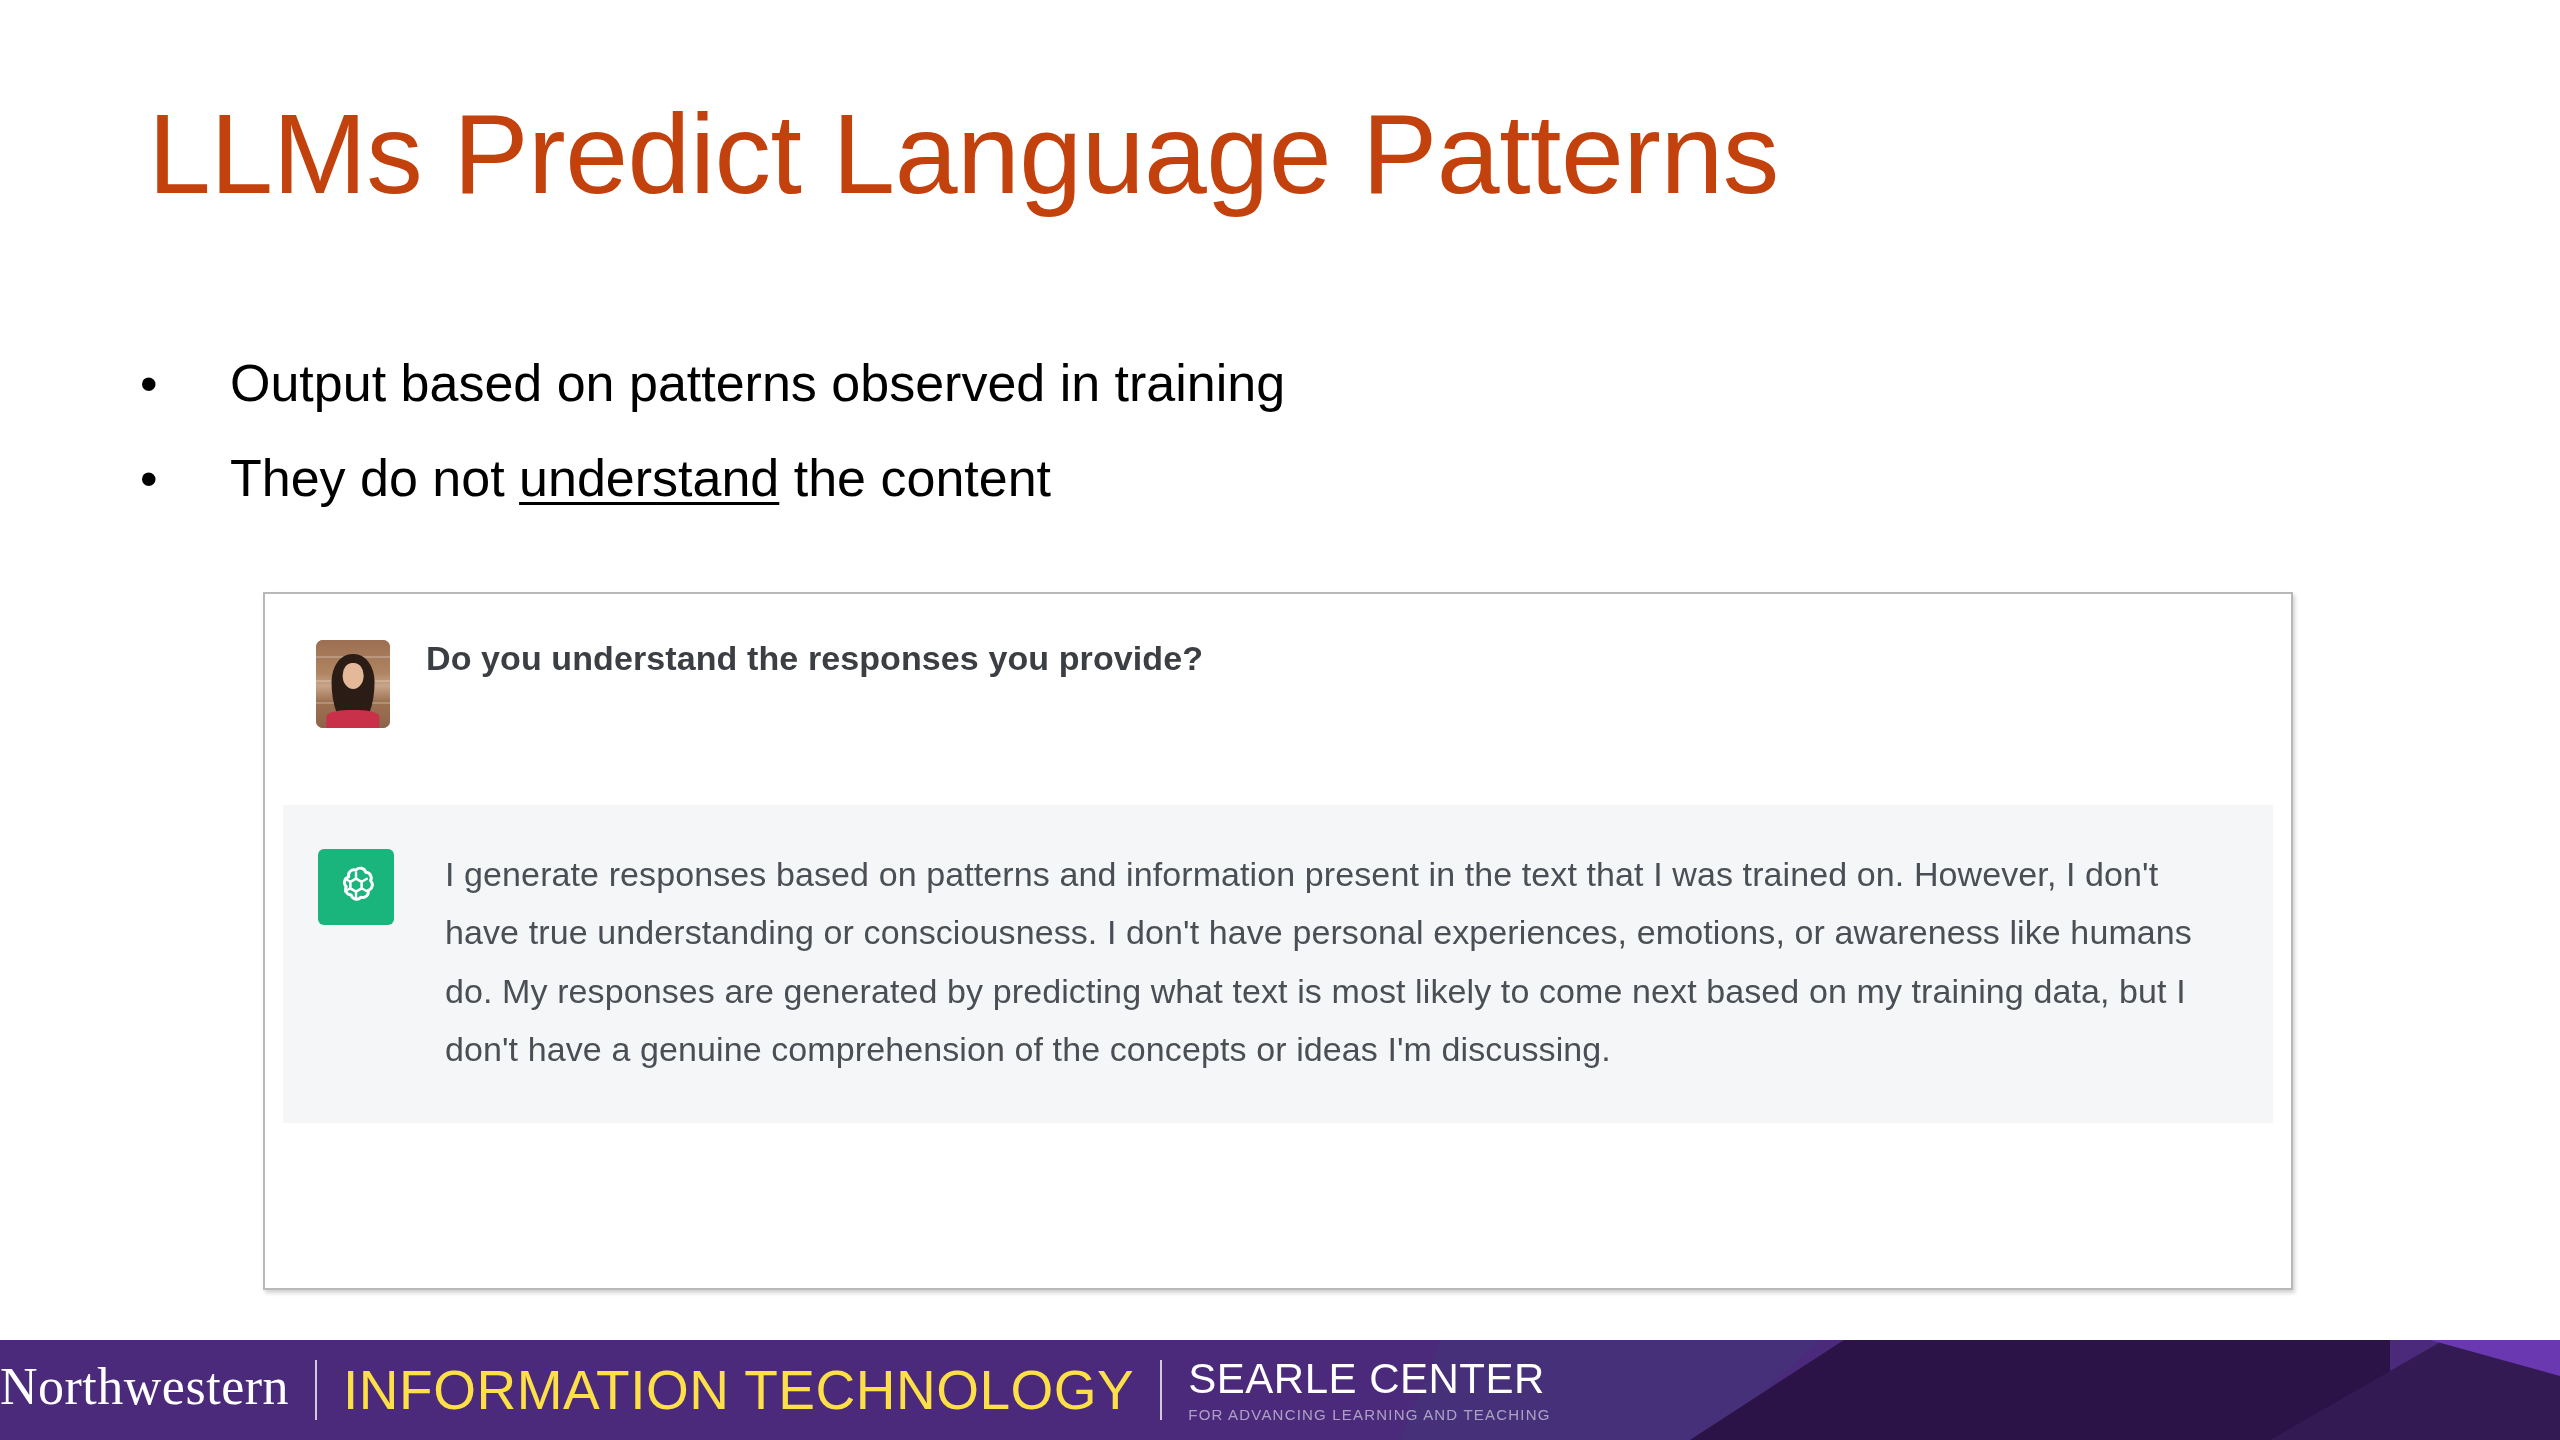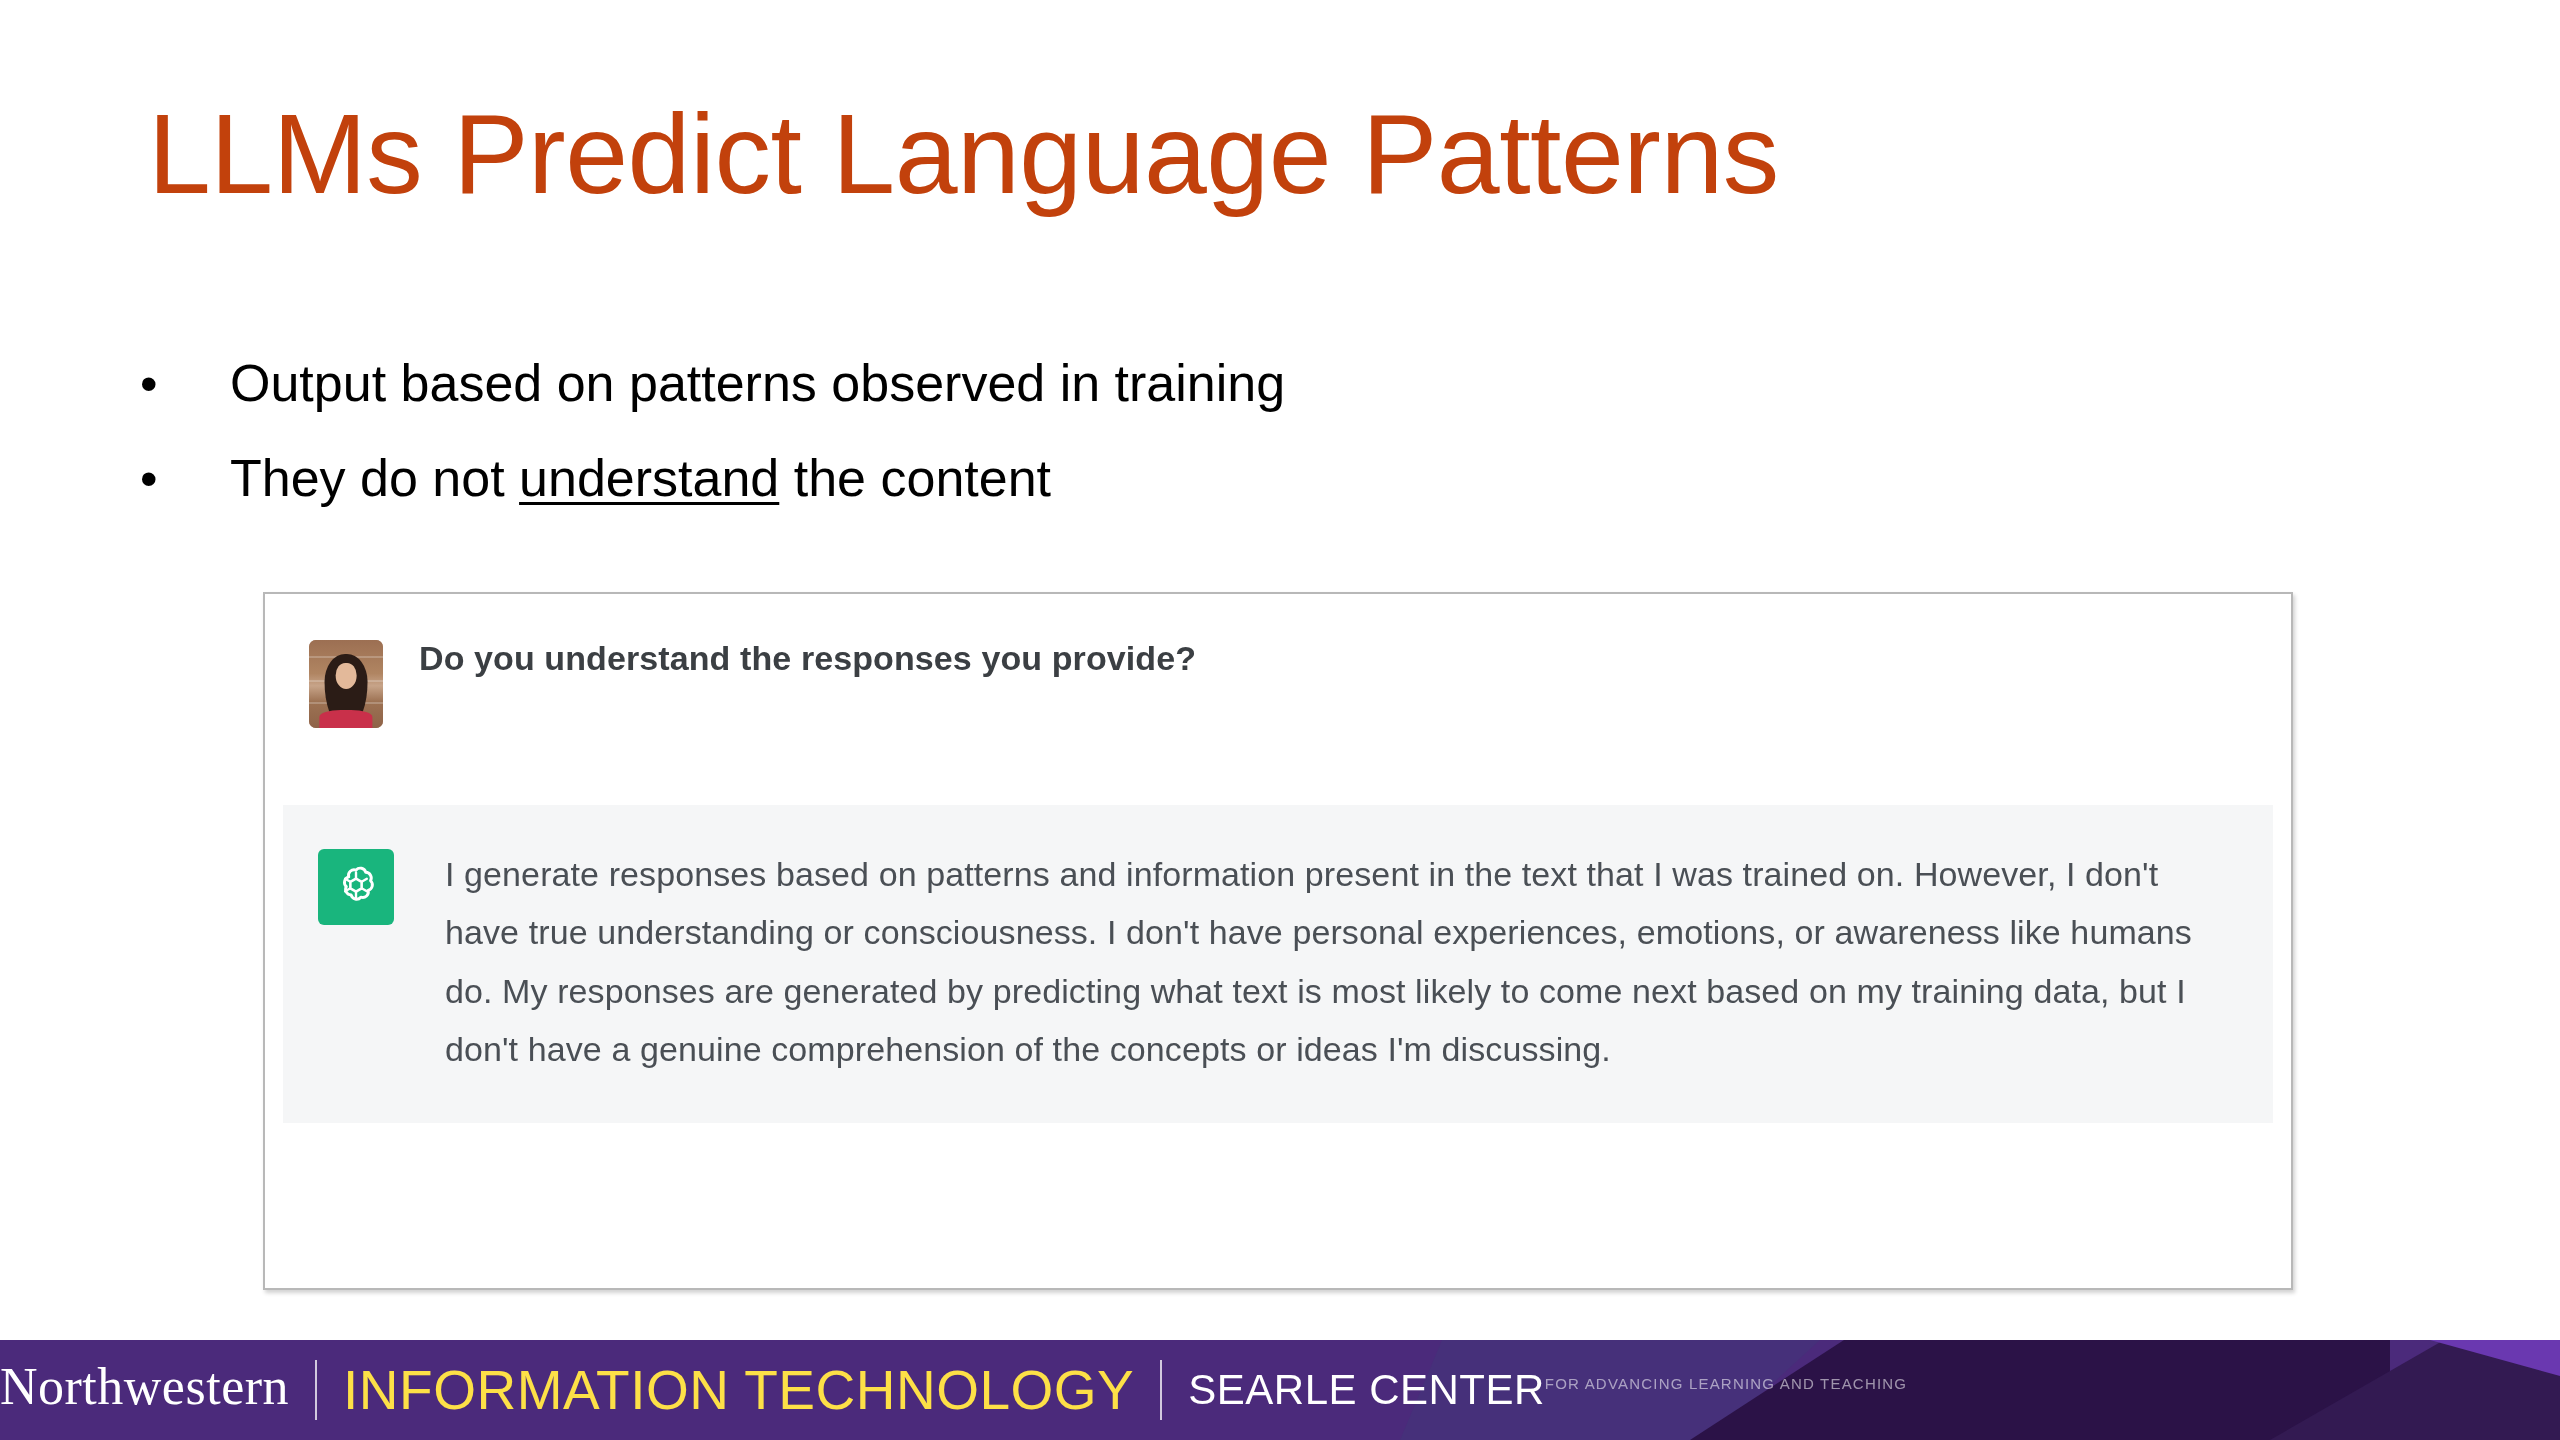--- a/index.html
+++ b/index.html
@@ -81,21 +81,21 @@
     box-sizing: border-box;
     overflow: hidden;
   }
 
   .chat-row {
     display: flex;
     box-sizing: border-box;
   }
   .chat-row.user {
     background: #ffffff;
-    padding: 42px 0 42px 8px;
+    padding: 42px 0 42px 15px;
     height: 211px;
   }
   .chat-row.assistant {
     background: #f5f6f7;
     margin: 0 18px 0 18px;
     padding: 40px 0 44px 0;
     width: calc(100% - 36px);
     gap: 16px;
   }
 
@@ -253,21 +253,21 @@
   .logo-it {
     font-family: "Liberation Sans", sans-serif;
     font-size: 55px;
     color: #fde047;
     letter-spacing: 0.5px;
     line-height: 1;
     font-weight: 400;
   }
   .searle-block {
     display: flex;
-    flex-direction: row;
+    flex-direction: column;
     justify-content: center;
     line-height: 1;
   }
   .logo-searle {
     font-family: "Liberation Sans", sans-serif;
     font-size: 42px;
     color: #ffffff;
     letter-spacing: 0.5px;
     font-weight: 400;
   }

